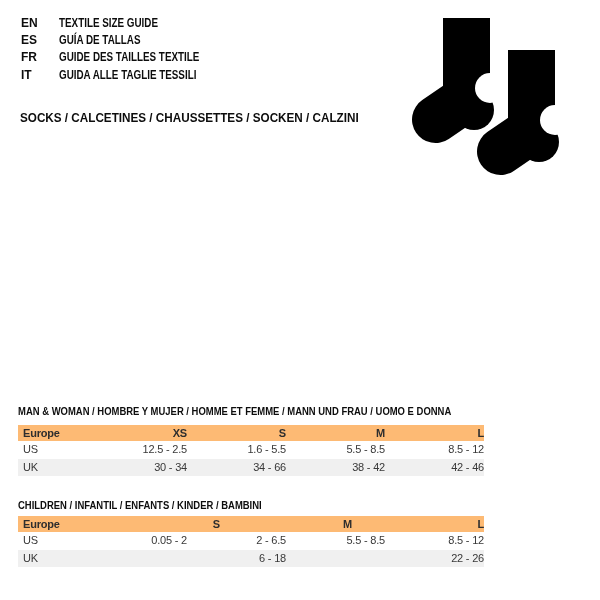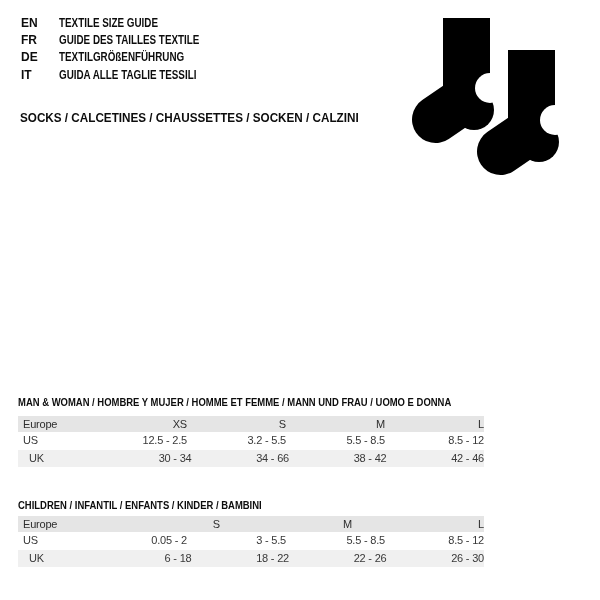--- a/index.html
+++ b/index.html
@@ -26,51 +26,51 @@
     font-size: 13px; font-weight: 700; line-height: 15px;
     transform: scaleX(0.9); transform-origin: left top;
     white-space: nowrap; color: #0d0d0d;
   }
 
   
   .socks-svg { position: absolute; left: 410px; top: 15px; width: 150px; height: 163px; }
 
   
   .size-section { position: absolute; left: 18px; width: 466px; }
-  #table-0 { top: 397px; }
+  #table-0 { top: 406px; }
   #table-1 { top: 500px; }
   .tbl-title {
     font-size: 11px; font-weight: 700; line-height: 11px; color: #0d0d0d;
     transform: scaleX(0.86); transform-origin: left top; white-space: nowrap;
   }
   #table-0 .tbl { margin-top: 8px; }
   #table-1 .tbl { margin-top: 5px; }
   .row { display: flex; height: 17.3px; line-height: 17.3px; font-size: 11px; letter-spacing: -0.2px; color: #383838; }
-  .row.head { height: 16.3px; line-height: 16.3px; background: #e5e5e5; color: #2e2e2e; }
-  .row.alt { background: #f0f0f0; padding-left: 6px; }
+  .row.head { height: 16.3px; line-height: 16.3px; background: #fdba74; color: #2e2e2e; font-weight: bold; }
+  .row.alt { background: #f0f0f0; }
   .cell { flex: 1 1 0; text-align: right; overflow: hidden; white-space: nowrap; }
   .cell.region { flex: 0 0 70px; text-align: left; padding-left: 5px; }
 </style>
 </head>
 <body>
 
 <div class="canvas">
 
   <div class="lang-block" id="lang-block">
       <div class="lang-row">
         <div class="lang-code">EN</div>
         <div class="lang-label">TEXTILE SIZE GUIDE</div>
       </div>
       <div class="lang-row">
+        <div class="lang-code">ES</div>
+        <div class="lang-label">GUÍA DE TALLAS</div>
+      </div>
+      <div class="lang-row">
         <div class="lang-code">FR</div>
         <div class="lang-label">GUIDE DES TAILLES TEXTILE</div>
-      </div>
-      <div class="lang-row">
-        <div class="lang-code">DE</div>
-        <div class="lang-label">TEXTILGRÖßENFÜHRUNG</div>
       </div>
       <div class="lang-row">
         <div class="lang-code">IT</div>
         <div class="lang-label">GUIDA ALLE TAGLIE TESSILI</div>
       </div>
     </div>
 
   <div class="category-line">SOCKS / CALCETINES / CHAUSSETTES / SOCKEN / CALZINI</div>
 
   <svg class="socks-svg" viewBox="0 0 150 163" xmlns="http://www.w3.org/2000/svg" aria-hidden="true">
@@ -96,21 +96,21 @@
         <div class="row head">
           <div class="cell region">Europe</div>
           <div class="cell">XS</div>
           <div class="cell">S</div>
           <div class="cell">M</div>
           <div class="cell">L</div>
         </div>
         <div class="row">
           <div class="cell region">US</div>
           <div class="cell">12.5 - 2.5</div>
-          <div class="cell">3.2 - 5.5</div>
+          <div class="cell">1.6 - 5.5</div>
           <div class="cell">5.5 - 8.5</div>
           <div class="cell">8.5 - 12</div>
         </div>
         <div class="row alt">
           <div class="cell region">UK</div>
           <div class="cell">30 - 34</div>
           <div class="cell">34 - 66</div>
           <div class="cell">38 - 42</div>
           <div class="cell">42 - 46</div>
         </div>
@@ -122,27 +122,25 @@
     <div class="tbl">
         <div class="row head">
           <div class="cell region">Europe</div>
           <div class="cell">S</div>
           <div class="cell">M</div>
           <div class="cell">L</div>
         </div>
         <div class="row">
           <div class="cell region">US</div>
           <div class="cell">0.05 - 2</div>
-          <div class="cell">3 - 5.5</div>
+          <div class="cell">2 - 6.5</div>
           <div class="cell">5.5 - 8.5</div>
           <div class="cell">8.5 - 12</div>
         </div>
         <div class="row alt">
           <div class="cell region">UK</div>
           <div class="cell">6 - 18</div>
-          <div class="cell">18 - 22</div>
           <div class="cell">22 - 26</div>
-          <div class="cell">26 - 30</div>
         </div>
       </div>
   </section>
 
 </div>
 
 </body></html>

